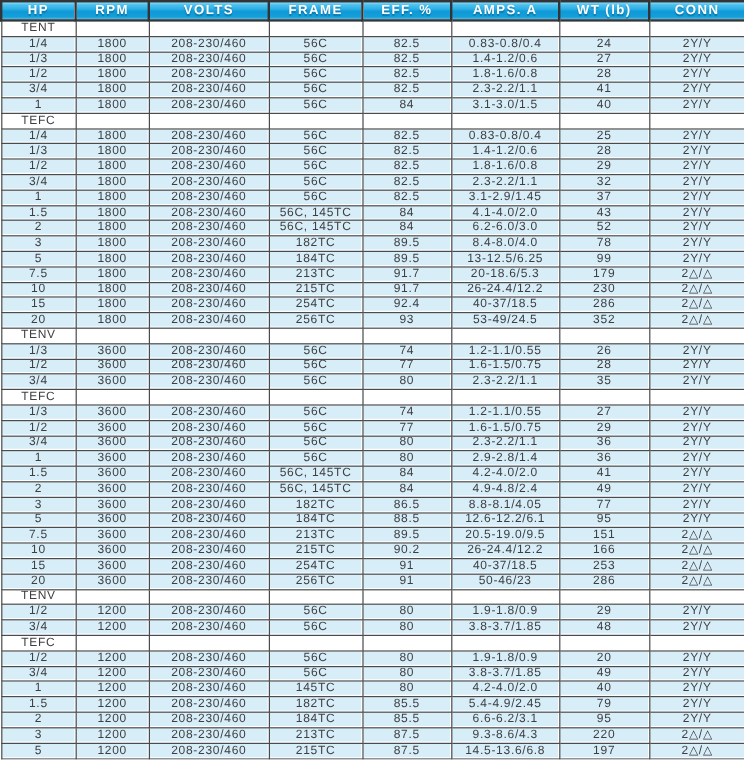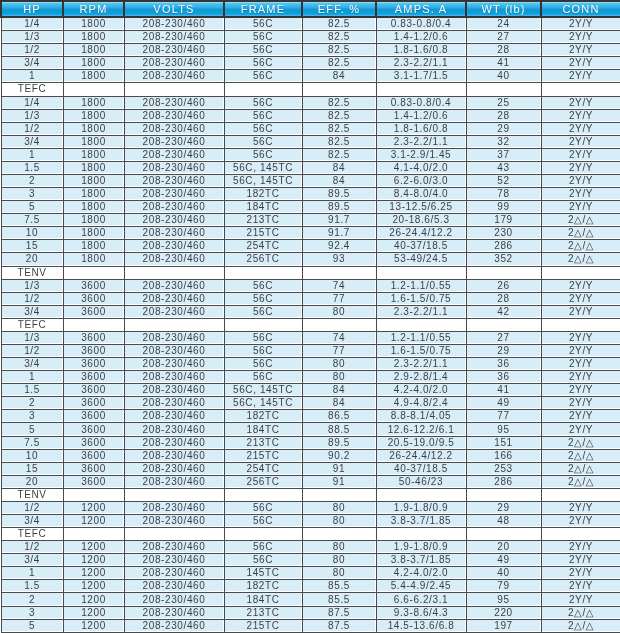--- a/index.html
+++ b/index.html
@@ -12,21 +12,21 @@
   table.spec {
     width: 620px; height: 633px;
     border-collapse: collapse;
     table-layout: fixed;
     border: 1px solid #2f3032;
   }
   thead th {
     background: linear-gradient(180deg, #b2e5f8 0%, #55c4ee 10%, #29ade4 42%, #0f99d6 52%, #149fdb 86%, #49bdea 100%);
     color: #ffffff;
     font-size: 11px;
-    font-weight: normal;
+    font-weight: bold;
     letter-spacing: 1.2px;
     height: 14px;
     padding: 0;
     border: 2px solid #333436;
     text-shadow: 0 1px 1px rgba(0, 70, 110, 0.45);
     white-space: nowrap;
     overflow: hidden;
     margin-top: 42px;
   }
   tbody td {
@@ -70,20 +70,30 @@
         <th>RPM</th>
         <th>VOLTS</th>
         <th>FRAME</th>
         <th>EFF. %</th>
         <th>AMPS. A</th>
         <th>WT (lb)</th>
         <th>CONN</th>
       </tr>
   </thead>
   <tbody id="table-body">
+      <tr class="section-row">
+        <td>TENT</td>
+        <td></td>
+        <td></td>
+        <td></td>
+        <td></td>
+        <td></td>
+        <td></td>
+        <td></td>
+      </tr>
       <tr class="data-row">
         <td>1/4</td>
         <td>1800</td>
         <td>208-230/460</td>
         <td>56C</td>
         <td>82.5</td>
         <td>0.83-0.8/0.4</td>
         <td>24</td>
         <td>2Y/Y</td>
       </tr>
@@ -116,21 +126,21 @@
         <td>2.3-2.2/1.1</td>
         <td>41</td>
         <td>2Y/Y</td>
       </tr>
       <tr class="data-row">
         <td>1</td>
         <td>1800</td>
         <td>208-230/460</td>
         <td>56C</td>
         <td>84</td>
-        <td>3.1-1.7/1.5</td>
+        <td>3.1-3.0/1.5</td>
         <td>40</td>
         <td>2Y/Y</td>
       </tr>
       <tr class="section-row">
         <td>TEFC</td>
         <td></td>
         <td></td>
         <td></td>
         <td></td>
         <td></td>
@@ -297,21 +307,21 @@
         <td>28</td>
         <td>2Y/Y</td>
       </tr>
       <tr class="data-row">
         <td>3/4</td>
         <td>3600</td>
         <td>208-230/460</td>
         <td>56C</td>
         <td>80</td>
         <td>2.3-2.2/1.1</td>
-        <td>42</td>
+        <td>35</td>
         <td>2Y/Y</td>
       </tr>
       <tr class="section-row">
         <td>TEFC</td>
         <td></td>
         <td></td>
         <td></td>
         <td></td>
         <td></td>
         <td></td>

